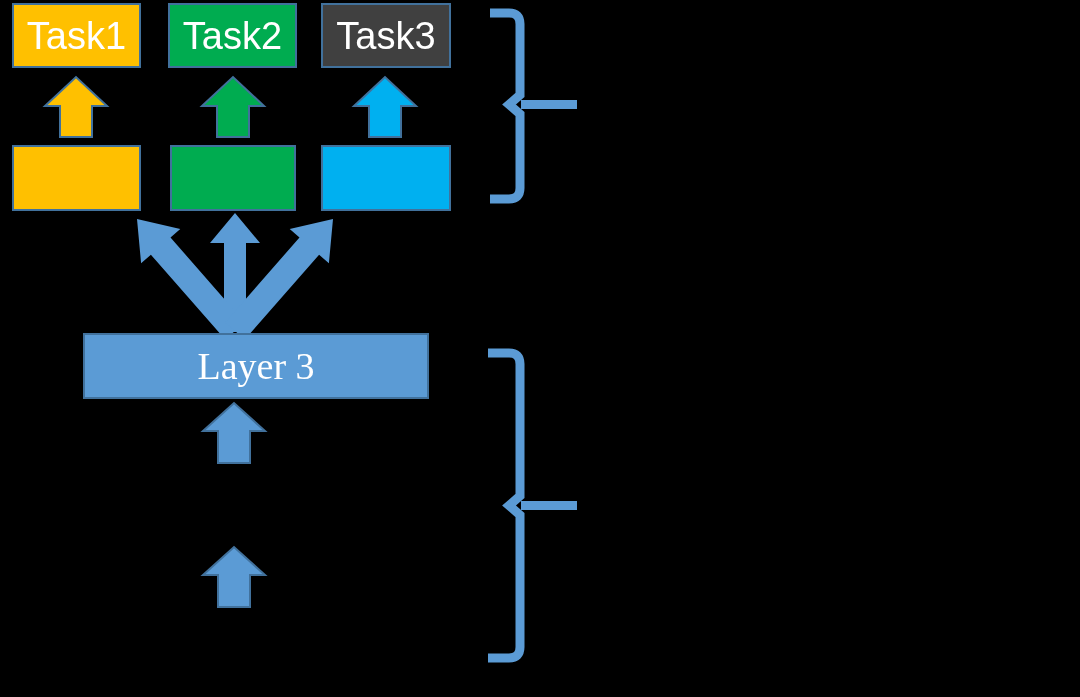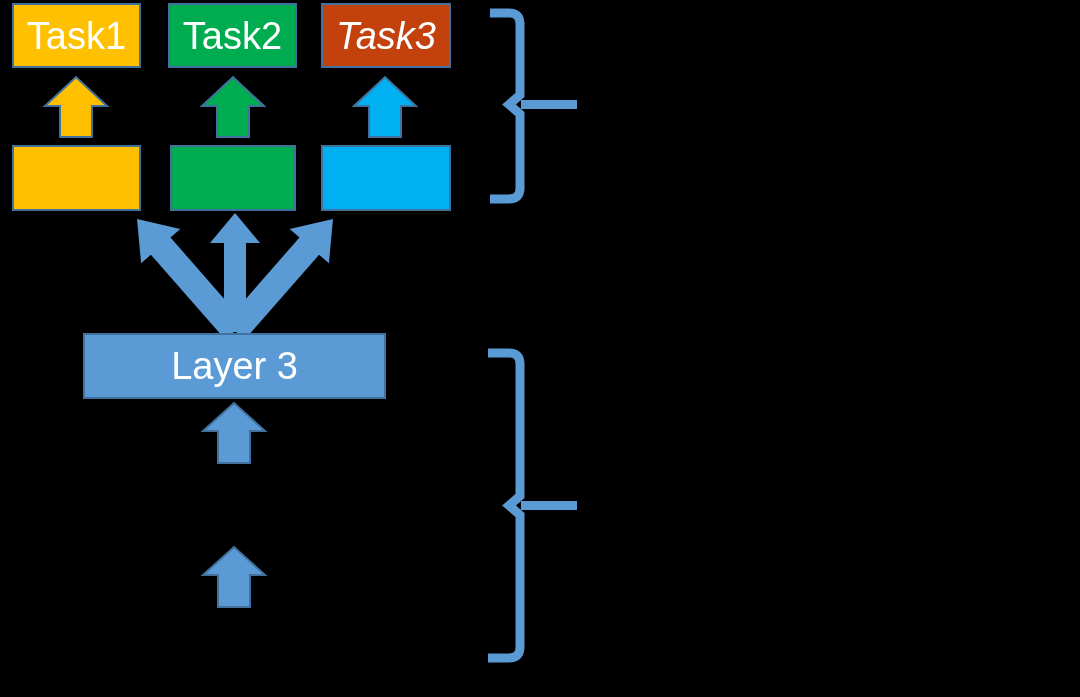--- a/index.html
+++ b/index.html
@@ -24,21 +24,21 @@
     align-items: center;
     justify-content: center;
   }
   .box .lbl {
     color: #FFFFFF;
     white-space: nowrap;
     line-height: 1;
   }
   .task-box  { left: 0; top: 3px;   width: 129px; height: 65px; }
   .head-box  { top: 145px; height: 66px; }
-  .layer-box { left: 83px; top: 0; width: 303px; height: 66px; }
+  .layer-box { left: 83px; top: 0; width: 346px; height: 66px; font-family: Liberation Serif, serif; }
   .task-box .lbl  { font-size: 38px; }
   .layer-box .lbl { font-size: 38px; }
 
   #task1 { left: 12px;  }
   #task2 { left: 168px; text-align: right; }
   #task3 { left: 321px; width: 130px; }
   #head1 { left: 12px;  width: 129px; }
   #head2 { left: 170px; width: 126px; }
   #head3 { left: 321px; width: 130px; }
   #layer3 { top: 333px; }
@@ -69,21 +69,21 @@
     <path d="M 488 353 H 509 Q 520 353 520 364 V 496 L 509 505.5 L 520 515 V 647 Q 520 658 509 658 H 488" fill="none" stroke-width="9" stroke="#5B9BD5"></path>
     <line x1="521" y1="505.5" x2="577" y2="505.5" stroke-width="9" stroke="#5B9BD5"></line>
   </svg>
 
   <div id="task1" class="box task-box" style="background: rgb(255, 192, 0);">
     <span class="lbl">Task1</span>
   </div>
   <div id="task2" class="box task-box" style="background: rgb(0, 172, 80);">
     <span class="lbl">Task2</span>
   </div>
-  <div id="task3" class="box task-box" style="background: #c2410c; font-style: italic;">
+  <div id="task3" class="box task-box" style="background: #404040;">
     <span class="lbl">Task3</span>
   </div>
 
   <div id="head1" class="box head-box" style="background: rgb(255, 192, 0);"></div>
   <div id="head2" class="box head-box" style="background: rgb(0, 172, 80);"></div>
   <div id="head3" class="box head-box" style="background: rgb(0, 176, 240);"></div>
 
   <div id="layer3" class="box layer-box" style="background: rgb(91, 155, 213);">
     <span class="lbl">Layer 3</span>
   </div>

